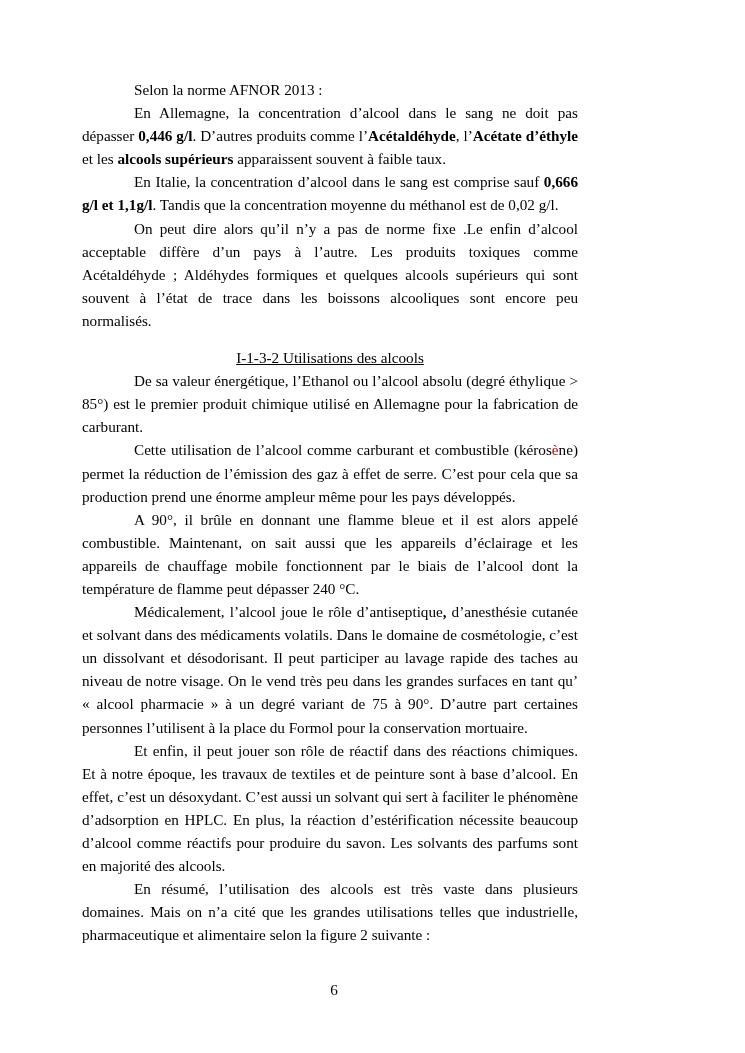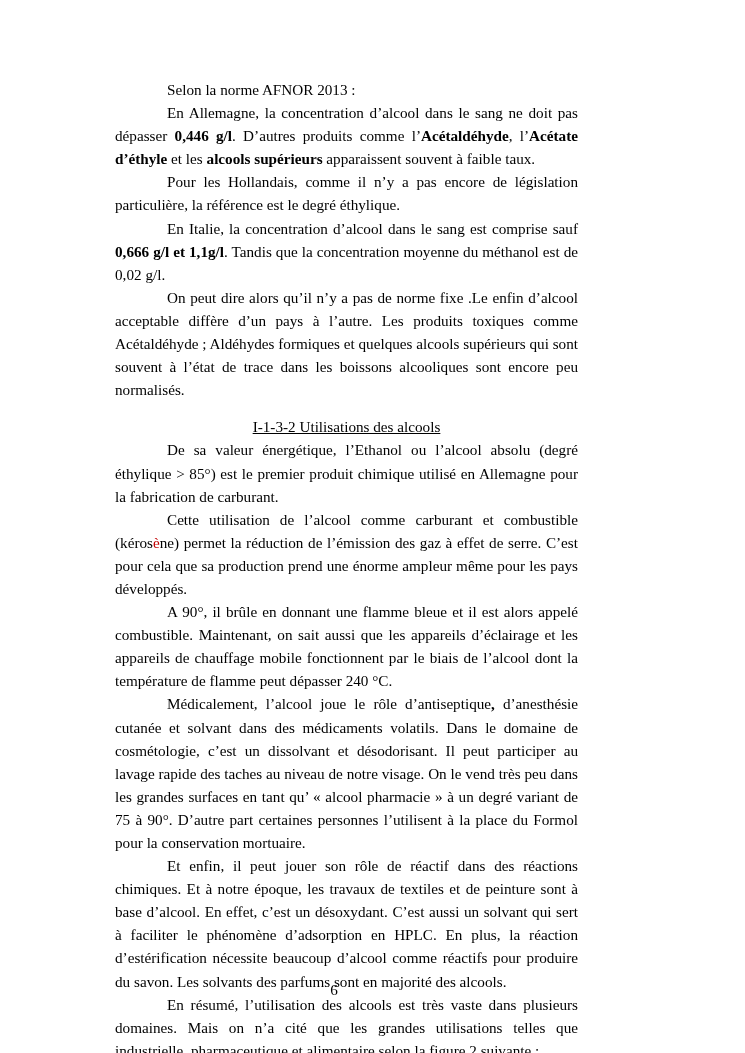--- a/index.html
+++ b/index.html
@@ -6,21 +6,21 @@
     margin: 0;
     padding: 0;
     background: #ffffff;
   }
   .page {
     width: 668px;
     height: 1053px;
     background: #ffffff;
     position: relative;
     box-sizing: border-box;
-    padding: 78px 90px 40px 115px;
+    padding: 78px 90px 40px 82px;
     font-family: "Liberation Serif", serif;
     font-size: 15.2px;
     line-height: 1.52;
     color: #000000;
   }
   .doc-body {
     text-align: justify;
   }
   p {
     margin: 0;
@@ -59,23 +59,20 @@
 
     <p class="ind">
       <span>Selon la norme AFNOR 2013 :</span>
     </p>
 
     <p class="ind">
       <span>En Allemagne, la concentration d’alcool dans le sang ne doit pas dépasser </span><b>0,446 g/l</b><span>. D’autres produits comme l’</span><b>Acétaldéhyde</b><span>, l’</span><b>Acétate d’éthyle</b><span> et les </span><b>alcools supérieurs</b><span> apparaissent souvent à faible taux.</span>
     </p>
 
 
-    <p class="ind">
-      <span>Pour les Hollandais, comme il n’y a pas encore de législation particulière, la référence est  le degré éthylique.</span>
-    </p>
 
     <p class="ind">
       <span>En Italie, la concentration d’alcool  dans le sang est comprise sauf </span><b>0,666 g/l  et 1,1g/l</b><span>. Tandis que  la concentration moyenne du méthanol est de 0,02 g/l.</span>
     </p>
 
 
     <p class="ind">
       <span>On peut dire alors qu’il n’y a pas de norme fixe .Le enfin d’alcool acceptable diffère d’un pays à l’autre. Les produits  toxiques comme Acétaldéhyde ; Aldéhydes formiques et quelques alcools supérieurs qui sont souvent à l’état de trace dans les boissons alcooliques sont encore peu normalisés.</span>
     </p>
 

